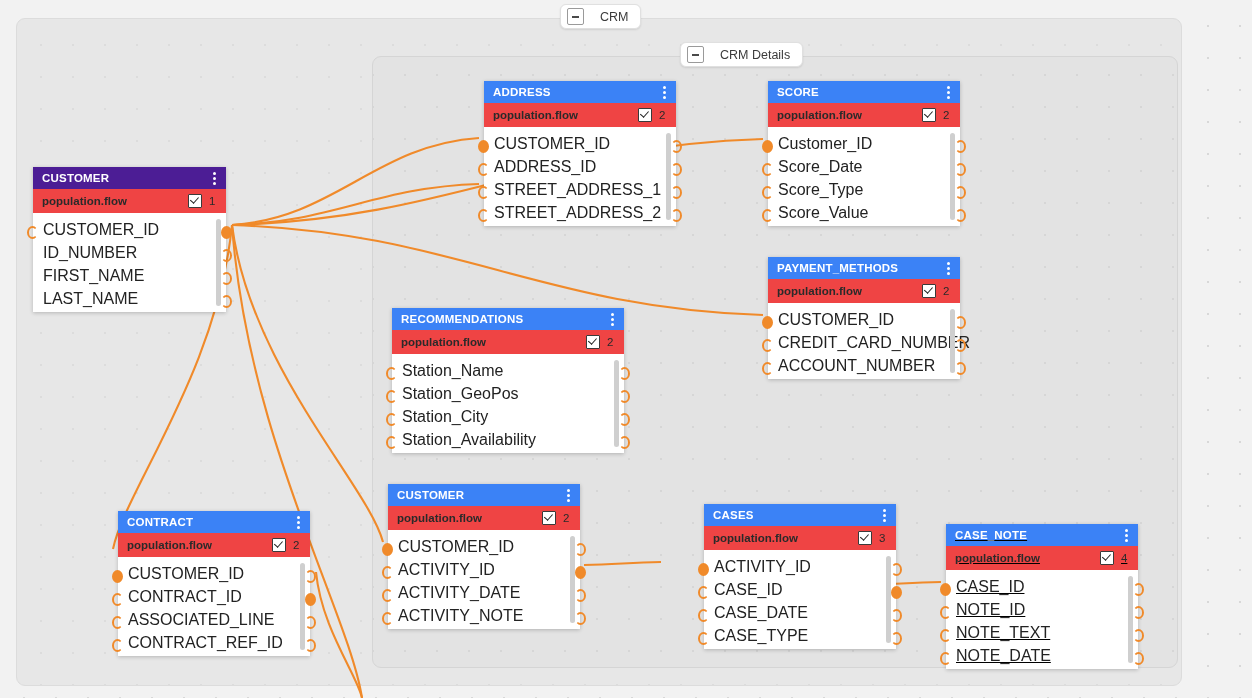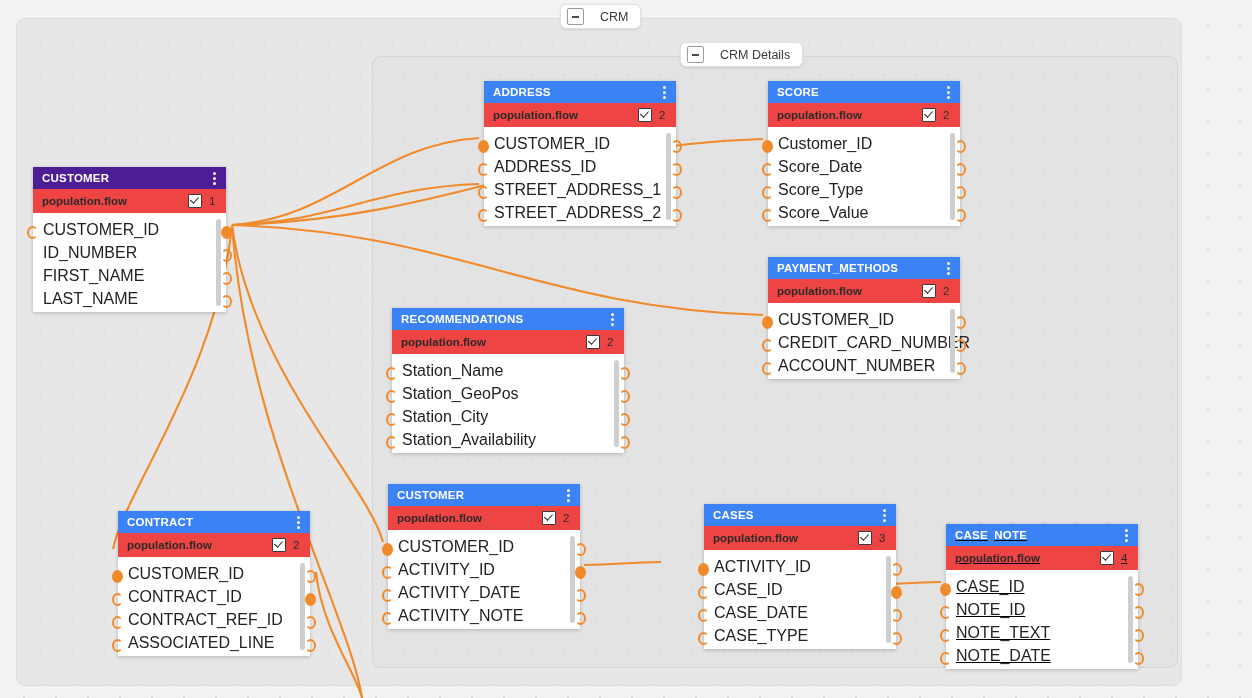--- a/index.html
+++ b/index.html
@@ -357,26 +357,26 @@
             <span>CUSTOMER_ID</span>
           </div>
           <div class="field">
             <span class="port left "></span>
             <span class="port right filled"></span>
             <span>CONTRACT_ID</span>
           </div>
           <div class="field">
             <span class="port left "></span>
             <span class="port right "></span>
+            <span>ASSOCIATED_LINE</span>
+          </div>
+          <div class="field">
+            <span class="port left "></span>
+            <span class="port right "></span>
             <span>CONTRACT_REF_ID</span>
-          </div>
-          <div class="field">
-            <span class="port left "></span>
-            <span class="port right "></span>
-            <span>ASSOCIATED_LINE</span>
           </div>
           <span class="scroll-track"></span>
         </div>
       </div>
       <div class="table-node" style="left: 388px; top: 484px; width: 192px;">
         <div class="tbl-head ">
           <span class="tname">CUSTOMER</span>
           <span class="kebab">
             <span></span>
             <span></span>

